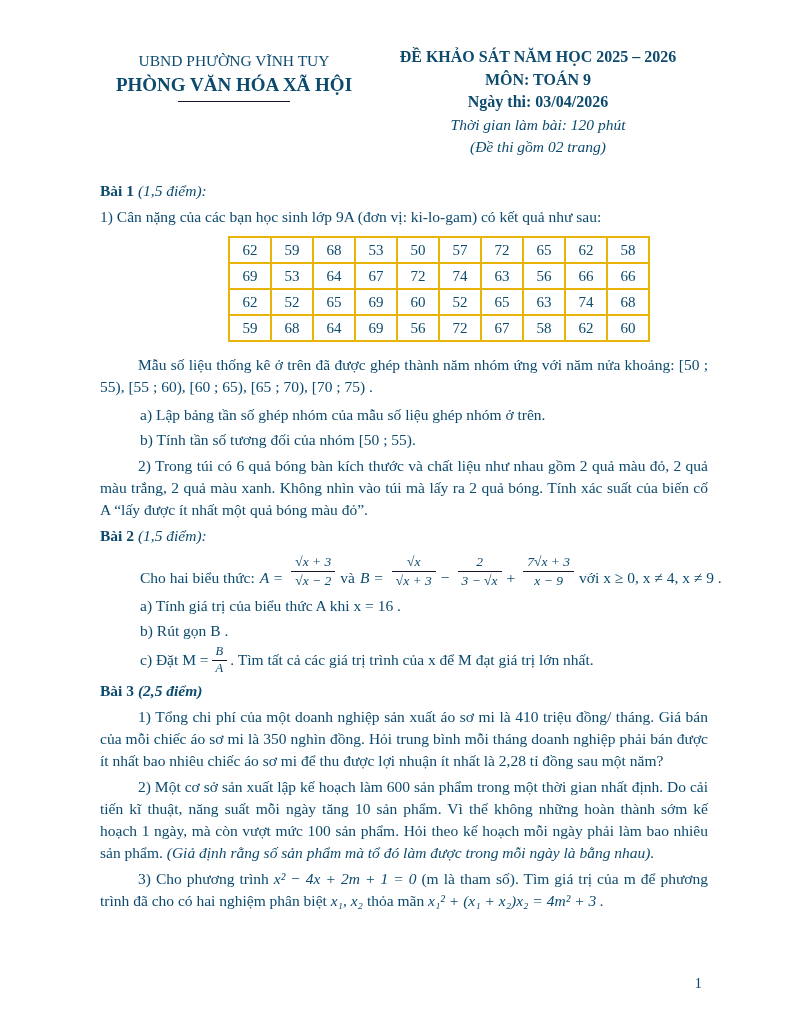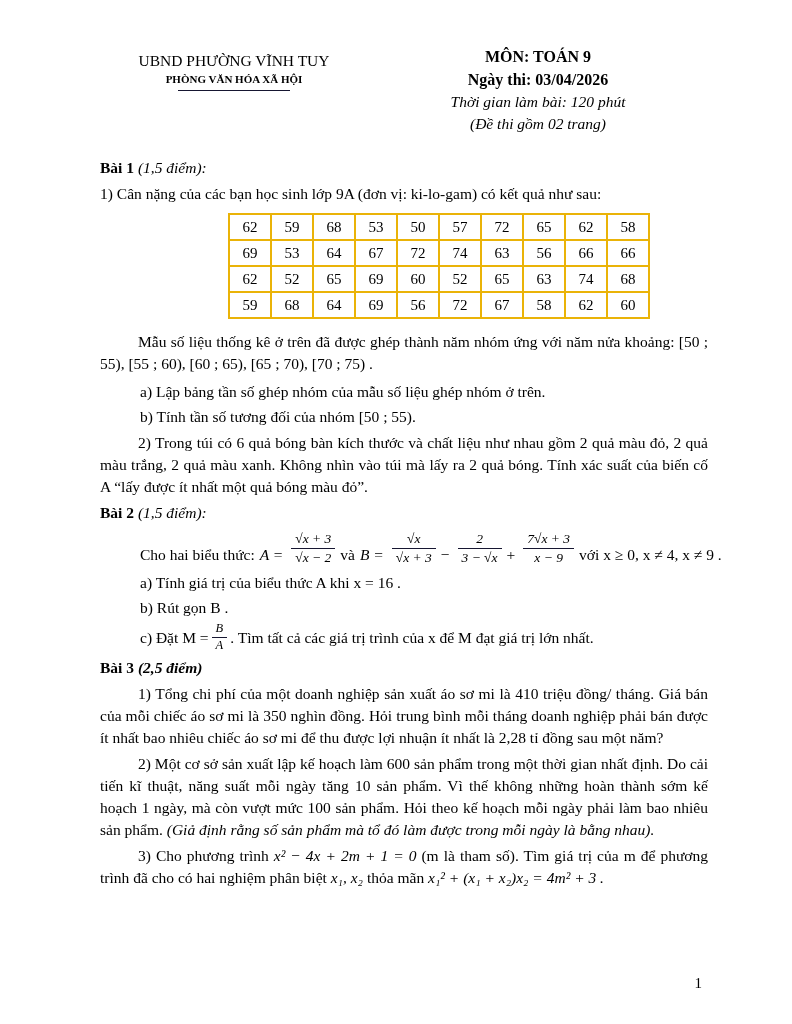--- a/index.html
+++ b/index.html
@@ -6,29 +6,29 @@
   html, body { margin: 0; padding: 0; background: #e8e8e8; }
   .page {
     position: relative;
     width: 792px;
     height: 1024px;
     margin: 0 auto;
     background: #ffffff;
     font-family: "Liberation Serif", "DejaVu Serif", serif;
     font-size: 15.5px;
     line-height: 1.42;
-    color: #000000;
+    color: #0c4a6e;
     padding: 46px 84px 0 100px;
     overflow: hidden;
   }
   .header { display: flex; }
   .header-left { width: 268px; text-align: center; padding-top: 4px; }
   .header-right { flex: 1; text-align: center; }
   .hl1 { font-size: 15.5px; }
-  .hl2 { font-weight: bold; font-size: 11px; }
+  .hl2 { font-weight: bold; font-size: 19px; }
   .underline-bar { width: 112px; border-bottom: 1.3px solid #161631; margin: 2px auto 0; height: 0; }
   .hr-bold { font-weight: bold; font-size: 16px; }
   .hr-reg { font-size: 15.5px; font-style: italic; }
   .hr-it { font-style: italic; font-size: 15.5px; }
   .section-head { margin-top: 22px; }
   .bai2-head, .bai3-head { margin-top: 4px; }
   .bold { font-weight: bold; }
   .it { font-style: italic; }
   .p { text-align: justify; margin: 0; }
   .indent { text-indent: 38px; }
@@ -92,20 +92,21 @@
 
 <div class="page">
 
   <div class="header">
     <div class="header-left">
       <div class="hl1">UBND PHƯỜNG VĨNH TUY</div>
       <div class="hl2">PHÒNG VĂN HÓA XÃ HỘI</div>
       <div class="underline-bar"></div>
     </div>
     <div class="header-right">
+      <div class="hr-bold">ĐỀ KHẢO SÁT NĂM HỌC 2025 – 2026</div>
       <div class="hr-bold">MÔN: TOÁN 9</div>
       <div class="hr-bold">Ngày thi: 03/04/2026</div>
       <div class="hr-reg">Thời gian làm bài: 120 phút</div>
       <div class="hr-it">(Đề thi gồm 02 trang)</div>
     </div>
   </div>
 
   <div class="section-head">
     <span class="bold">Bài 1</span>
     <span class="it">(1,5 điểm):</span>

